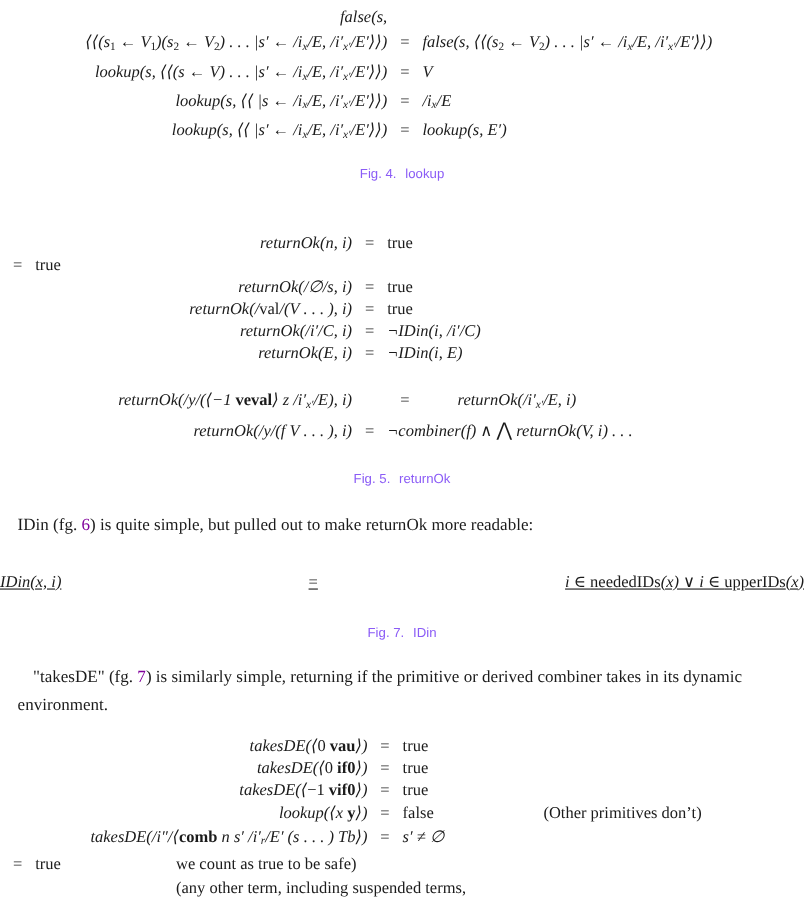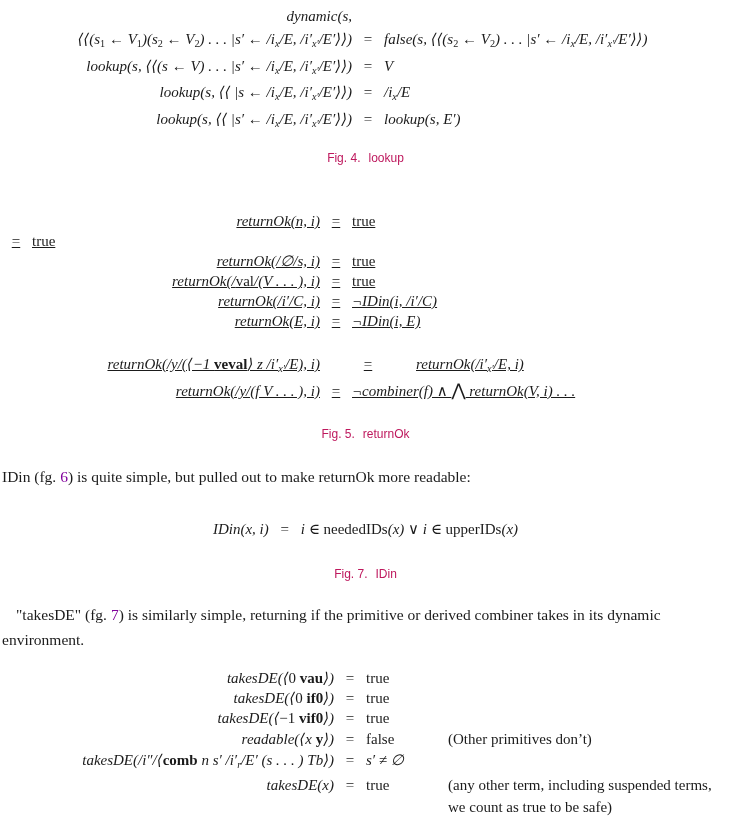--- a/index.html
+++ b/index.html
@@ -19,63 +19,63 @@
   .eqs-fig5 .eq-row.group-start, .eqs-fig5 .eq-row.group-start ~ .eq-row { line-height:22px; }
   .cell { flex:0 0 auto; }
   .cell.lhs { text-align:right; }
   .eqs-fig4 .cell.lhs { width:352px; }
   .eqs-fig5 .cell.lhs { width:320px; }
   .eqs-fig7 .cell.lhs { width:334px; }
   .eq-row.cont .cell.lhs { padding-right:12px; }
   .cell.eq { width:32px; text-align:center; font-style:normal; }
   .cell.rhs { flex:0 1 auto; }
   .eqs-fig7 .cell.rhs { width:82px; flex:0 0 auto; }
-  .cell.note { flex:1 1 auto; white-space:normal; }
+  .cell.note { flex:1 1 auto; white-space:normal;margin-left:46px; }
   .note-line { line-height:22px; }
   
-  .eqs-fig6 .eq-row { justify-content:center; }
+  .eqs-fig6 .eq-row { justify-content:space-between;text-decoration:underline; }
   .eqs-fig6 .cell.lhs { width:auto; }
   
   .seg-i { font-style:italic; }
   .seg-r { font-style:normal; }
   .seg-b { font-style:normal; font-weight:bold; }
   .seg-sub  { font-size:68%; font-style:italic; vertical-align:-0.25em; }
   .seg-subn { font-size:68%; font-style:normal; vertical-align:-0.25em; }
   .seg-big  { font-size:115%; font-style:normal; }
   
   .caption {
     text-align:center;
     font-family:"Liberation Sans","DejaVu Sans",sans-serif;
-    font-size:12px; color:#be185d; line-height:14px;
+    font-size:12px; color:#8b5cf6; line-height:14px;
   }
   .cap-label { margin-right:8px; }
   
-  .body-text { margin:0; font-size:15.5px; line-height:25px; padding-left:2px; padding-right:2px; }
+  .body-text { margin:0; font-size:15.5px; line-height:25px; padding-left:16px; padding-right:2px; }
   .body-text.indent { text-indent:14px; }
   .figlink { text-decoration:none; cursor:pointer; }
   
   #fig4 .eqs { padding-top:5px; }
   #fig4 .caption { margin-top:17px; }
-  #fig5 .eqs { margin-top:46px;text-decoration:underline; }
+  #fig5 .eqs { margin-top:46px; }
   #fig5 .caption { margin-top:25px; }
   #p1 { margin-top:23px; }
   #fig6 .eqs { margin-top:30px; }
   #fig6 .caption { margin-top:28px; }
   #p2 { margin-top:21px; }
   #fig7 .eqs { margin-top:16px; }
 </style>
 </head>
 <body>
 
 <div class="page">
 
   <section id="fig4">
     <div class="eqs eqs-fig4">
         <div class="eq-row cont">
-          <div class="cell lhs"><span class="seg-i">dynamic(s,</span></div>
+          <div class="cell lhs"><span class="seg-i">false(s,</span></div>
           <div class="cell eq"></div>
           <div class="cell rhs"></div>
         </div>
         <div class="eq-row">
           <div class="cell lhs"><span class="seg-i">⟨⟨(s</span><span class="seg-subn">1</span><span class="seg-i"> ← V</span><span class="seg-subn">1</span><span class="seg-i">)(s</span><span class="seg-subn">2</span><span class="seg-i"> ← V</span><span class="seg-subn">2</span><span class="seg-i">) . . . |s′ ← /i</span><span class="seg-sub">x</span><span class="seg-i">/E, /i′</span><span class="seg-sub">x′</span><span class="seg-i">/E′⟩⟩)</span></div>
           <div class="cell eq">=</div>
           <div class="cell rhs"><span class="seg-i">false(s, ⟨⟨(s</span><span class="seg-subn">2</span><span class="seg-i"> ← V</span><span class="seg-subn">2</span><span class="seg-i">) . . . |s′ ← /i</span><span class="seg-sub">x</span><span class="seg-i">/E, /i′</span><span class="seg-sub">x′</span><span class="seg-i">/E′⟩⟩)</span></div>
         </div>
         <div class="eq-row">
           <div class="cell lhs"><span class="seg-i">lookup(s, ⟨⟨(s ← V) . . . |s′ ← /i</span><span class="seg-sub">x</span><span class="seg-i">/E, /i′</span><span class="seg-sub">x′</span><span class="seg-i">/E′⟩⟩)</span></div>
@@ -173,38 +173,37 @@
           <div class="cell lhs"><span class="seg-i">takesDE(⟨</span><span class="seg-r">0 </span><span class="seg-b">if0</span><span class="seg-i">⟩)</span></div>
           <div class="cell eq">=</div>
           <div class="cell rhs"><span class="seg-r">true</span></div>
         </div>
         <div class="eq-row">
           <div class="cell lhs"><span class="seg-i">takesDE(⟨</span><span class="seg-r">−1 </span><span class="seg-b">vif0</span><span class="seg-i">⟩)</span></div>
           <div class="cell eq">=</div>
           <div class="cell rhs"><span class="seg-r">true</span></div>
         </div>
         <div class="eq-row">
-          <div class="cell lhs"><span class="seg-i">readable(⟨x </span><span class="seg-b">y</span><span class="seg-i">⟩)</span></div>
+          <div class="cell lhs"><span class="seg-i">lookup(⟨x </span><span class="seg-b">y</span><span class="seg-i">⟩)</span></div>
           <div class="cell eq">=</div>
           <div class="cell rhs"><span class="seg-r">false</span></div>
           <div class="cell note">
             <div class="note-line seg-r">(Other primitives don’t)</div>
           </div>
         </div>
         <div class="eq-row">
           <div class="cell lhs"><span class="seg-i">takesDE(/i″/⟨</span><span class="seg-b">comb</span><span class="seg-i"> n s′ /i′</span><span class="seg-sub">r</span><span class="seg-i">/E′ (s . . . ) Tb⟩)</span></div>
           <div class="cell eq">=</div>
           <div class="cell rhs"><span class="seg-i">s′ ≠ ∅</span></div>
         </div>
         <div class="eq-row">
-          <div class="cell lhs"><span class="seg-i">takesDE(x)</span></div>
           <div class="cell eq">=</div>
           <div class="cell rhs"><span class="seg-r">true</span></div>
           <div class="cell note">
+            <div class="note-line seg-r">we count as true to be safe)</div>
             <div class="note-line seg-r">(any other term, including suspended terms,</div>
-            <div class="note-line seg-r">we count as true to be safe)</div>
           </div>
         </div>
       </div>
 
   </section>
 
 </div>
 
 </body></html>

